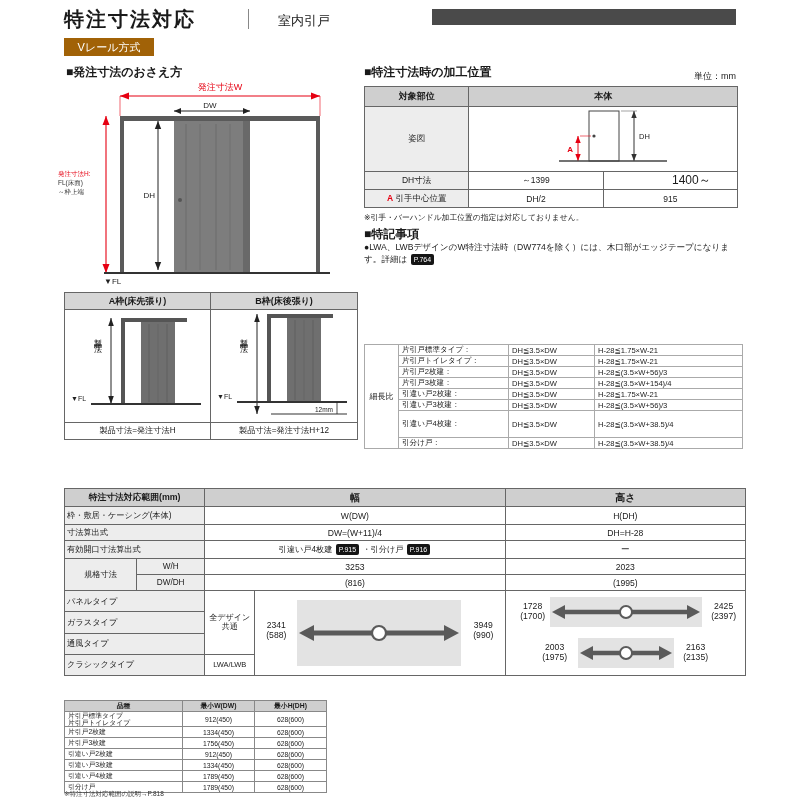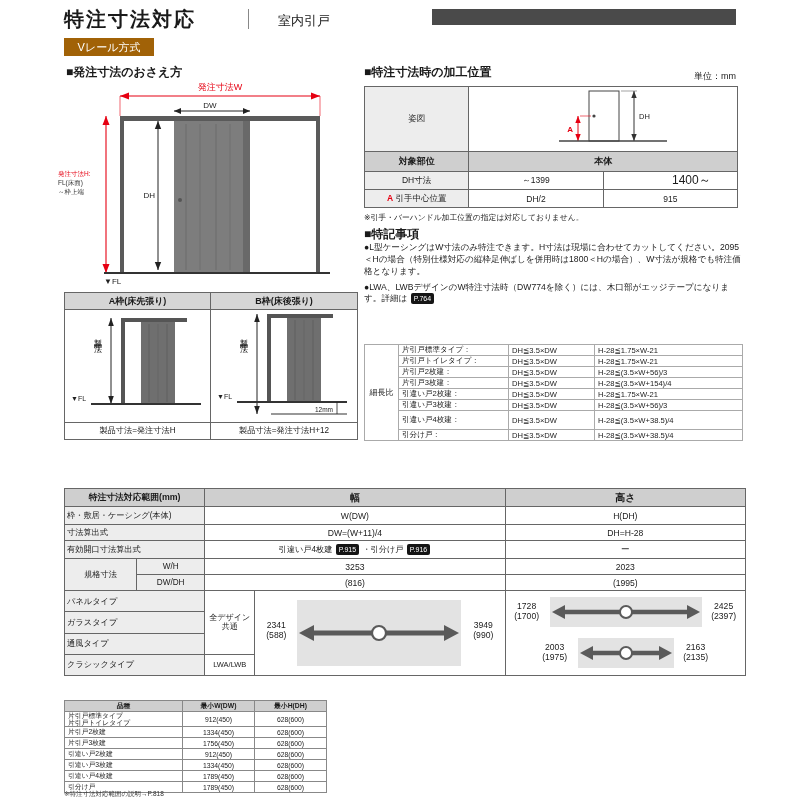--- a/index.html
+++ b/index.html
@@ -87,21 +87,25 @@
   <div class="abs bold" style="left:364px;top:64px;font-size:12px;">■特注寸法時の加工位置</div>
   <div class="abs" style="left:650px;top:70px;width:86px;font-size:9px;text-align:right;">単位：mm</div>
 
   <table class="abs" style="left:364px;top:86px;width:374px;">
     <colgroup>
         <col style="width:104px">
         <col style="width:134px">
         <col style="width:134px">
       </colgroup>
     <tbody>
-        <tr style="height:62px;">
+        <tr style="height:20px;">
+      <td class="hd" style="font-size:9px;">対象部位</td>
+      <td class="hd" colspan="2" style="font-size:9px;">本体</td>
+    </tr>
+    <tr style="height:62px;">
       <td class="lbl tc" style="font-size:8.5px;">姿図</td>
       <td colspan="2" class="tc" style="background:#fff;">
         <svg width="268" height="60" viewBox="0 0 268 60">
           <rect x="118" y="4" width="30" height="50" fill="#fff" stroke="#444" stroke-width="1"></rect>
           <circle cx="123" cy="29" r="1.6" fill="#444"></circle>
 
           <line x1="163" y1="4" x2="163" y2="54" stroke="#333" stroke-width="1"></line>
           <polygon points="163,4 160.3,11 165.7,11" fill="#333"></polygon>
           <polygon points="163,54 160.3,47 165.7,47" fill="#333"></polygon>
           <line x1="150" y1="4" x2="166" y2="4" stroke="#666" stroke-width="0.6"></line>
@@ -110,44 +114,39 @@
           <line x1="107" y1="29" x2="107" y2="54" stroke="#e60012" stroke-width="1"></line>
           <polygon points="107,29 104.3,36 109.7,36" fill="#e60012"></polygon>
           <polygon points="107,54 104.3,47 109.7,47" fill="#e60012"></polygon>
           <line x1="109" y1="29" x2="120" y2="29" stroke="#e60012" stroke-width="0.6"></line>
           <text x="102" y="45" text-anchor="end" font-size="8" font-weight="bold" fill="#e60012">A</text>
 
           <line x1="88" y1="54" x2="196" y2="54" stroke="#444" stroke-width="1.5"></line>
         </svg>
       </td>
     </tr>
-    <tr style="height:20px;">
-      <td class="hd" style="font-size:9px;">対象部位</td>
-      <td class="hd" colspan="2" style="font-size:9px;">本体</td>
-    </tr>
     <tr style="height:18px;">
       <td class="lbl tc" style="font-size:8.5px;">DH寸法</td>
       <td class="tc" style="font-size:8.5px;">～1399</td>
       <td class="tc" style="font-size:12px;padding-left:44px;">1400～</td>
     </tr>
     <tr style="height:18px;">
       <td class="lbl tc" style="font-size:8.5px;">
         <span class="red bold">A</span>
         <span>引手中心位置</span>
       </td>
       <td class="tc" style="font-size:8.5px;">DH/2</td>
       <td class="tc" style="font-size:8.5px;">915</td>
     </tr>
   </tbody>
     </table>
   <div class="abs" style="left:364px;top:212px;font-size:7.8px;color:#222;">※引手・バーハンドル加工位置の指定は対応しておりません。</div>
 
   <div class="abs bold" style="left:364px;top:226px;font-size:12px;">■特記事項</div>
   <div class="abs" style="left:364px;top:242px;width:380px;font-size:8.6px;line-height:1.38;">
-    <div class="bullet">●L型ケーシングはW寸法のみ特注できます。H寸法は現場に合わせてカットしてください。2095＜Hの場合（特別仕様対応の縦枠足伸ばしを併用時は1800＜Hの場合）、W寸法が規格でも特注価格となります。</div>
     <div class="bullet">
       <span>●LWA、LWBデザインのW特注寸法時（DW774を除く）には、木口部がエッジテープになります。詳細は</span>
       <span class="badge-ref">P.764</span>
     </div>
   </div>
 
   <table class="abs sl" style="left:364px;top:344px;width:378px;">
     <colgroup>
         <col style="width:34px">
         <col style="width:110px">
@@ -179,21 +178,21 @@
     <tr style="height:11px;">
           <td>引違い戸2枚建：</td>
           <td>DH≦3.5×DW</td>
           <td>H-28≦1.75×W-21</td>
         </tr>
     <tr style="height:11px;">
           <td>引違い戸3枚建：</td>
           <td>DH≦3.5×DW</td>
           <td>H-28≦(3.5×W+56)/3</td>
         </tr>
-    <tr style="height:19px;">
+    <tr style="height:27px;">
           <td>引違い戸4枚建：</td>
           <td>DH≦3.5×DW</td>
           <td>H-28≦(3.5×W+38.5)/4</td>
         </tr>
     <tr style="height:11px;">
           <td>引分け戸：</td>
           <td>DH≦3.5×DW</td>
           <td>H-28≦(3.5×W+38.5)/4</td>
         </tr>
   </tbody>
@@ -324,21 +323,21 @@
       <td rowspan="4" style="background:#fff;padding:0;">
 
         <div style="position:relative;width:240px;height:84px;">
           <div class="band" style="left:44px;right:44px;top:6px;height:30px;"></div>
           <svg style="position:absolute;left:44px;top:6px;" width="152" height="30" viewBox="0 0 152 30">
             <line x1="10" y1="15" x2="142" y2="15" stroke="#5a5a5a" stroke-width="4.5"></line>
             <polygon points="2,15 15,8 15,22" fill="#5a5a5a"></polygon>
             <polygon points="150,15 137,8 137,22" fill="#5a5a5a"></polygon>
             <circle cx="76" cy="15" r="6" fill="#fff" stroke="#5a5a5a" stroke-width="2"></circle>
           </svg>
-          <div class="numblk" style="left:1px;top:11px;width:40px;">
+          <div class="numblk" style="left:7px;top:11px;width:40px;">
             <div>1728</div>
             <div>(1700)</div>
           </div>
           <div class="numblk" style="right:1px;top:11px;width:42px;">
             <div>2425</div>
             <div>(2397)</div>
           </div>
           <div class="band" style="left:72px;right:72px;top:47px;height:30px;"></div>
           <svg style="position:absolute;left:72px;top:47px;" width="96" height="30" viewBox="0 0 96 30">
             <line x1="10" y1="15" x2="86" y2="15" stroke="#5a5a5a" stroke-width="4.5"></line>

